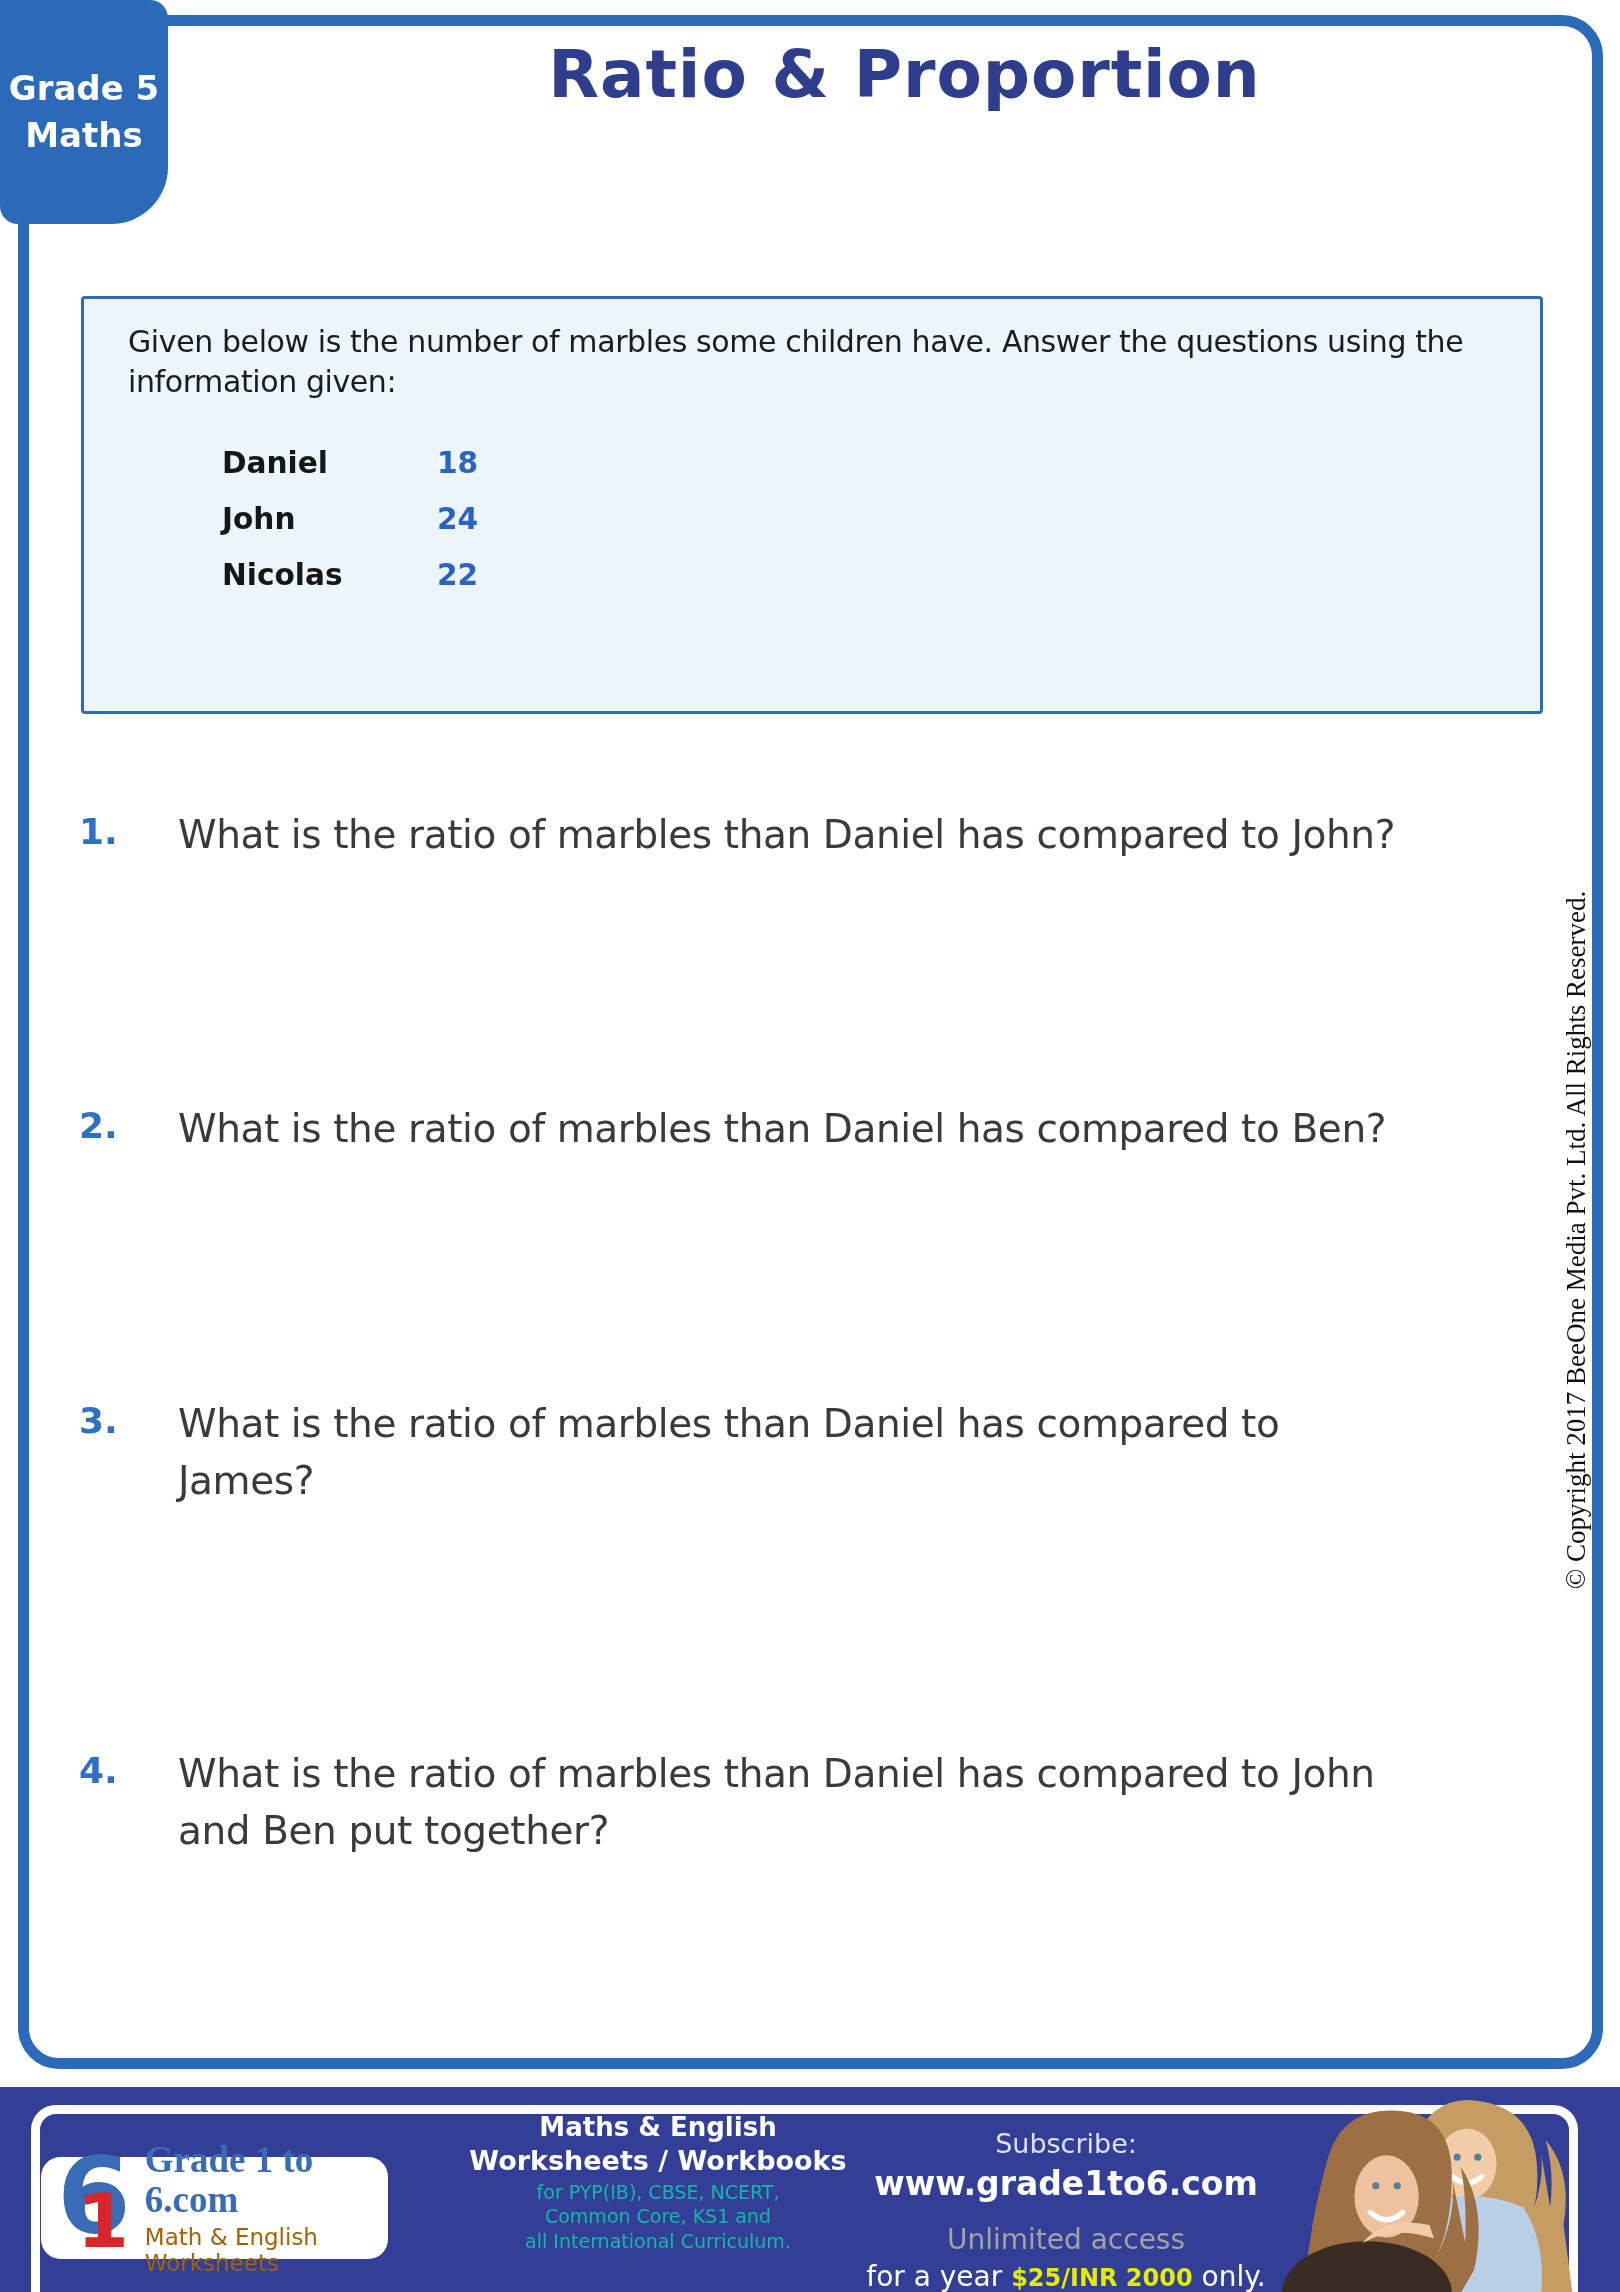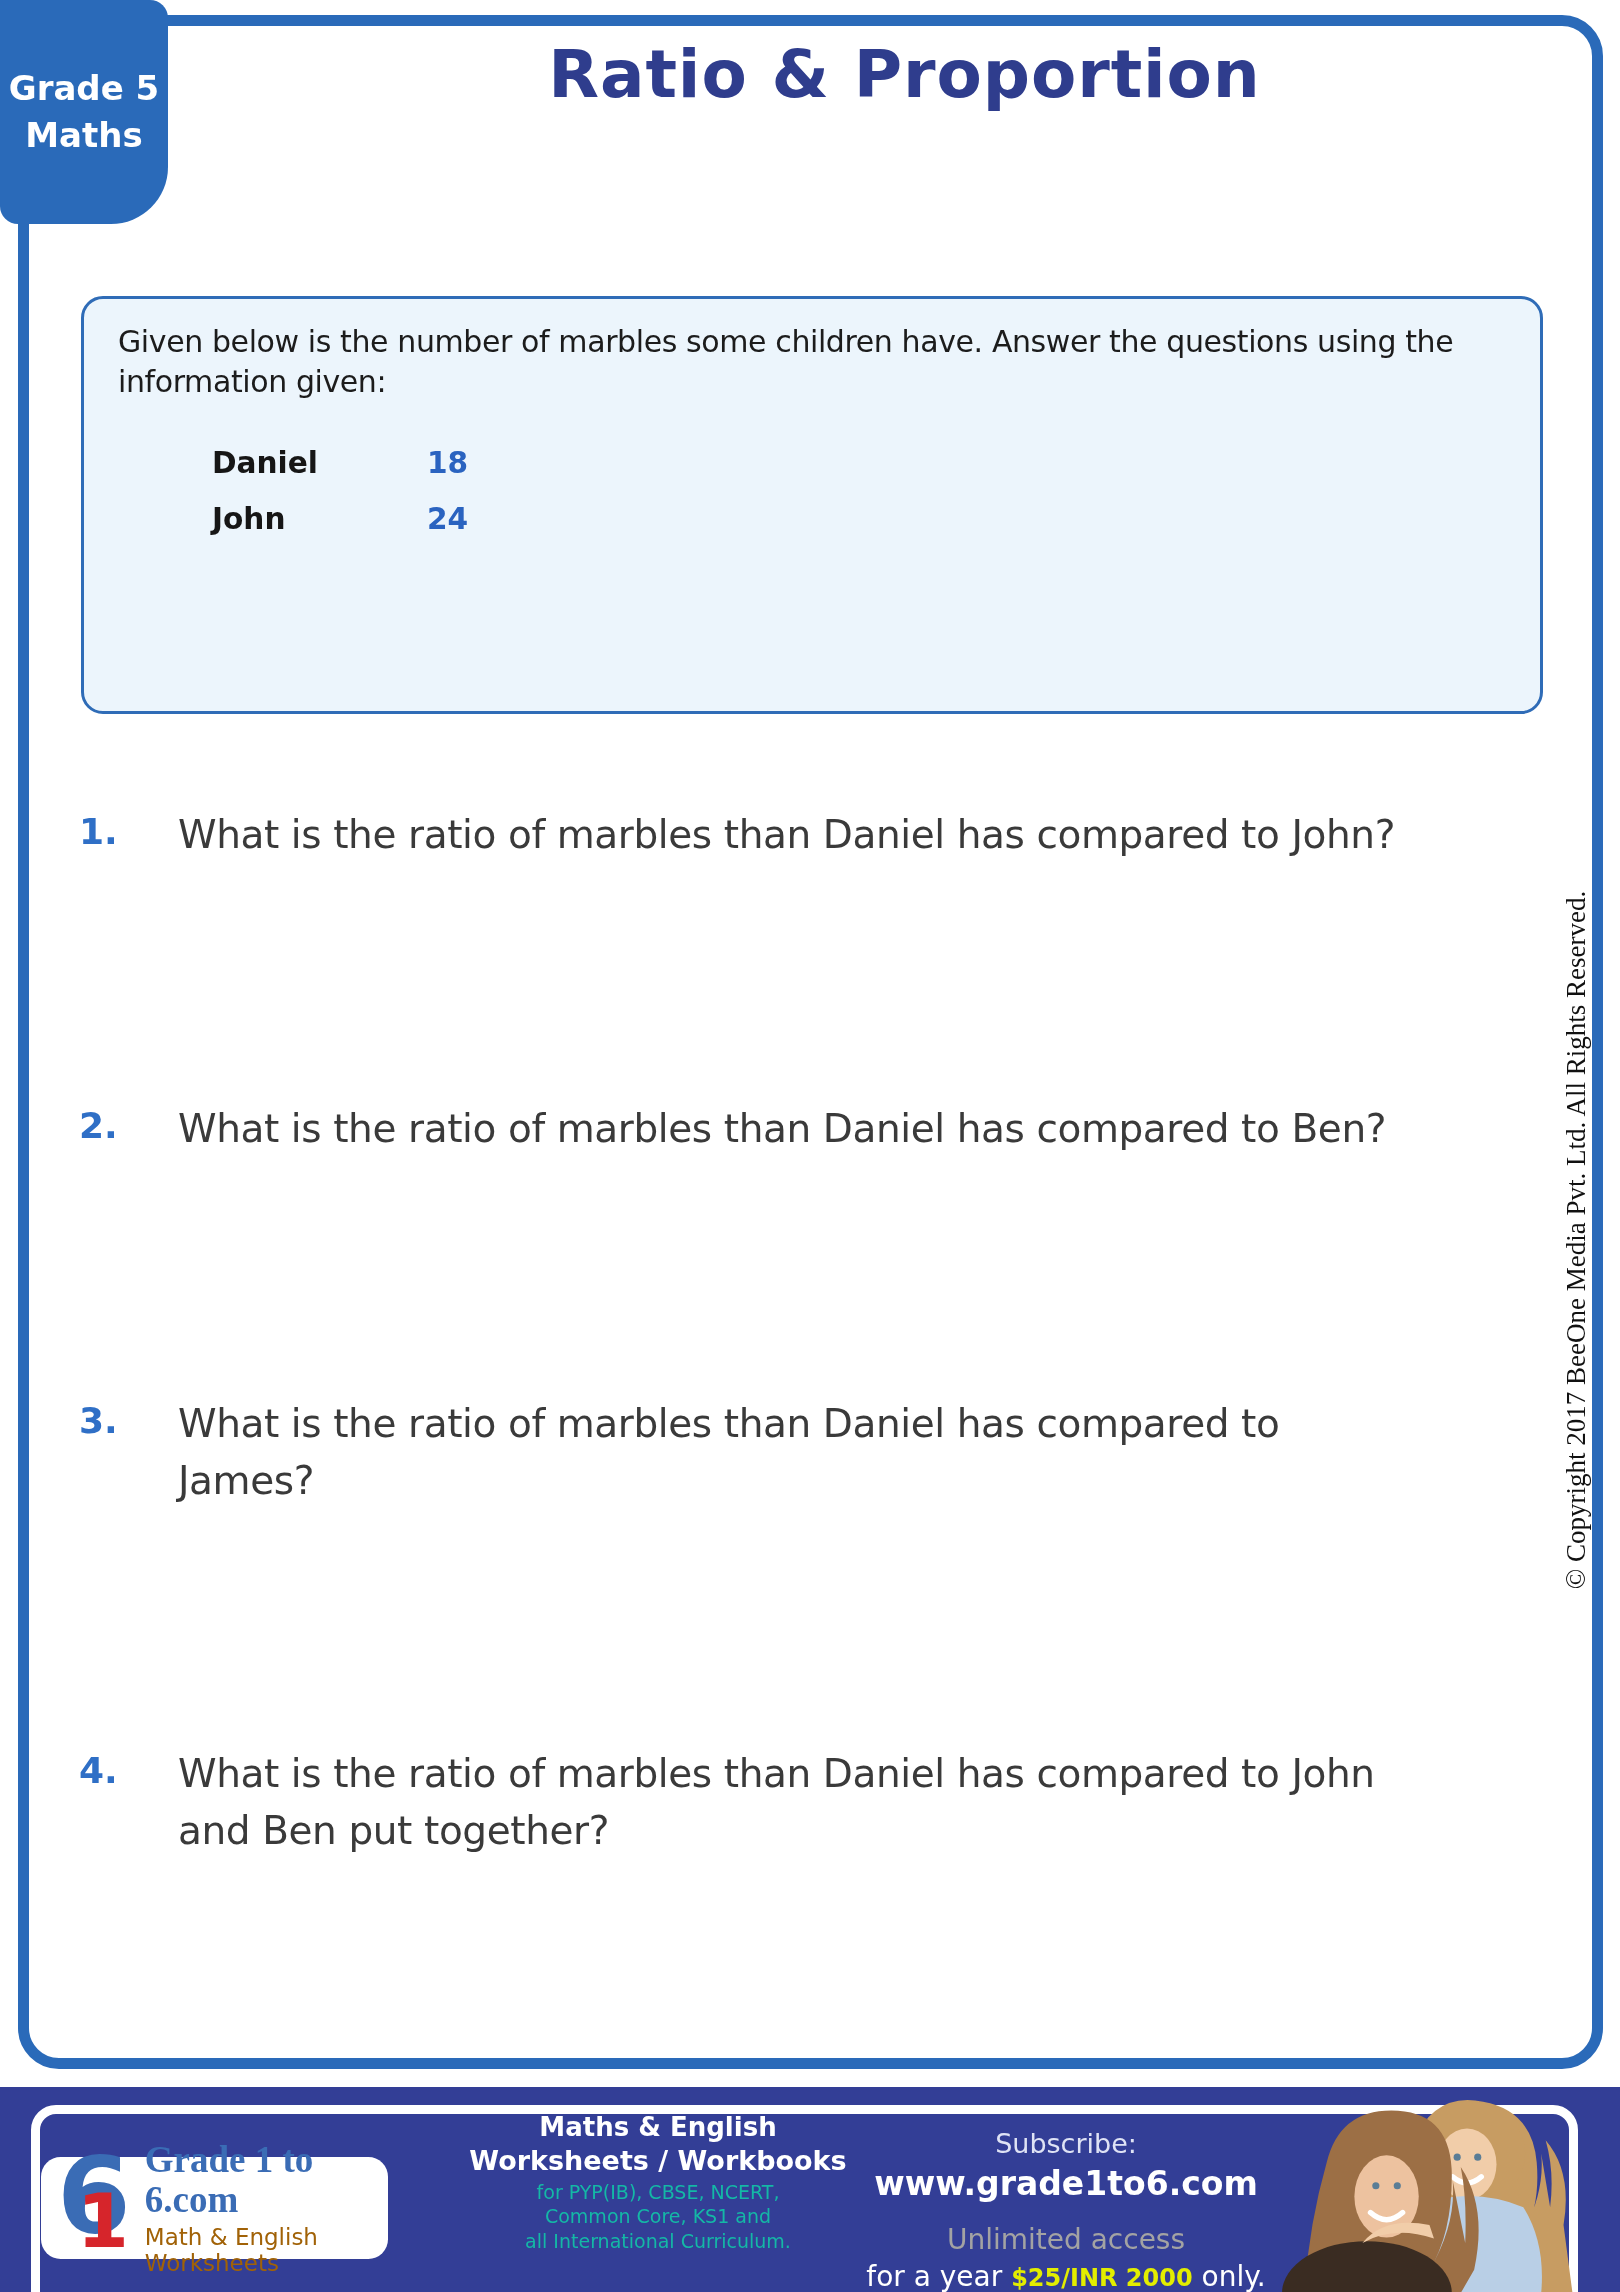--- a/index.html
+++ b/index.html
@@ -42,22 +42,22 @@
     position:absolute;left:197px;top:36px;width:1415px;
     text-align:center;
     font-size:66px;font-weight:bold;color:var(--title-navy);
     letter-spacing:0.9px;z-index:4;
   }
   
   .info-box{
     position:absolute;left:81px;top:296px;width:1462px;height:418px;
     background:#ecf5fc;
     border:3.6px solid #2f6cb7;
-    border-radius:22px;
-    padding:23px 34px;
+    border-radius:4px;
+    padding:23px 44px;
     z-index:3;
   }
   .info-instruction{
     font-size:30px;color:#1c1c1c;line-height:1.32;
     letter-spacing:-0.4px;
   }
   .marble-list{margin:34px 0 0 94px;}
   .marble-row{display:flex;line-height:56px;}
   .marble-name{width:215px;font-weight:600;color:#161616;font-size:29.6px;}
   .marble-value{font-weight:bold;color:var(--value-blue);font-size:29.6px;}
@@ -157,20 +157,24 @@
   <div class="info-instruction">Given below is the number of marbles some children have. Answer the questions using the information given:</div>
   <div class="marble-list">
     <div class="marble-row">
       <span class="marble-name">Daniel</span>
       <span class="marble-value">18</span>
     </div>
     <div class="marble-row">
       <span class="marble-name">John</span>
       <span class="marble-value">24</span>
     </div>
+    <div class="marble-row">
+      <span class="marble-name">Nicolas</span>
+      <span class="marble-value">22</span>
+    </div>
   </div>
 </div>
 
 <div class="question q1">
   <span class="q-num">1.</span>
   <div class="q-text">
     <span>What is the ratio of marbles than Daniel has compared to John?</span>
   </div>
 </div>
 

